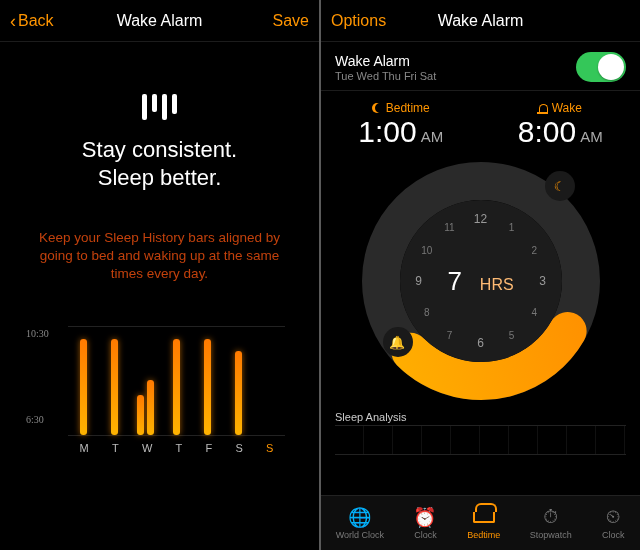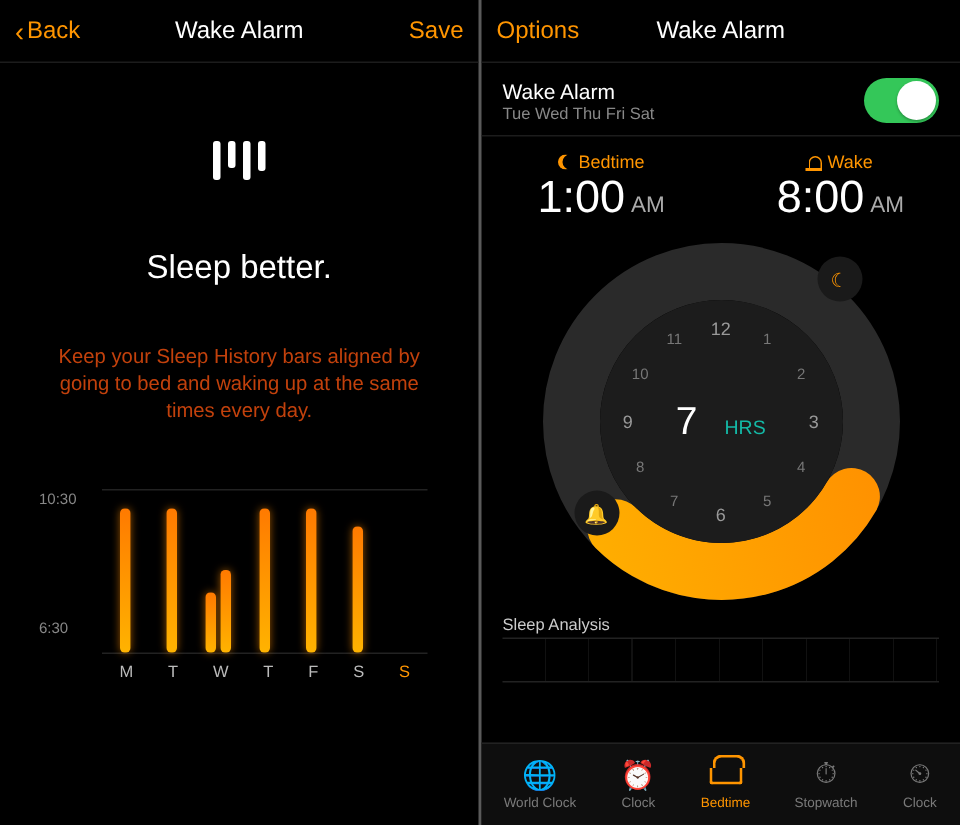--- a/index.html
+++ b/index.html
@@ -40,21 +40,21 @@
   .chev { margin-right: 2px; font-size: 18px; line-height: 1; }
 
   
   .p1-body { padding: 18px 26px 0; text-align: center; }
   .bars-ico { display: flex; gap: 5px; justify-content: center; margin: 34px 0 16px; }
   .bars-ico span { width: 5px; height: 26px; background: #fff; border-radius: 2px; }
   .bars-ico span:nth-child(2){height:18px}.bars-ico span:nth-child(4){height:20px}
   .headline { font-size: 22px; font-weight: 400; line-height: 1.25; margin-bottom: 38px; }
   .desc { font-size: 13.5px; color: #c2410c; line-height: 1.35; margin-bottom: 42px; }
   .chart-wrap { position: relative; height: 150px; padding: 0 8px; }
-  .axis-labels { position: absolute; left: 0; font-size: 10px; color: #888; }
+  .axis-labels { position: absolute; left: 0; font-size: 10px; color: #888; font-family: Liberation Serif, serif; }
   .axis-top { top: 2px; } .axis-bot { top: 88px; }
   .chart-cols { display: flex; justify-content: space-around; align-items: flex-end;
     margin-left: 34px; height: 110px; border-top:1px solid #222; border-bottom:1px solid #222;}
   .chart-col { display:flex; justify-content:center; align-items:flex-end; width:24px; height:110px;}
   .chart-bar {
     width: 7px; border-radius: 3px;
     background: linear-gradient(to top, #ffb300, #ff7a00);
     box-shadow: 0 0 6px rgba(255,140,0,0.6);
   }
   .chart-bar.short{height:55px}
@@ -80,21 +80,21 @@
   .bell-i{width:9px;height:9px;border:1.5px solid #ff9500;border-radius:50% 50% 0 0;border-bottom:none;position:relative;}
   .bell-i::after{content:"";position:absolute;width:11px;height:1.5px;background:#ff9500;left:-2.5px;bottom:-1px;}
 
   .dial-wrap { position:relative; width:240px; height:240px; margin: 6px auto 0; }
   .dial-track { position:absolute; inset:0; }
   .dial-face { position:absolute; width:162px; height:162px; left:39px; top:39px; background:#1c1c1c; border-radius:50%;}
   .ticks { position:absolute; inset:0; }
   .tick { position:absolute; left:50%; top:50%; font-size:10px; color:#777; transform-origin:0 0;}
   .tick.big{font-size:12px;color:#999}
   .center-txt{position:absolute;width:100%;top:50%;left:0;transform:translateY(-50%);text-align:center;font-size:26px;font-weight:200}
-  .center-txt small{font-size:13px;color:#14b8a6;margin-left:18px}
+  .center-txt small{font-size:16px;color:#fdba74;margin-left:18px}
   .arc{position:absolute;inset:0;pointer-events:none}
   .handle{position:absolute;width:30px;height:30px;background:#1a1a1a;border-radius:50%;display:flex;align-items:center;justify-content:center;color:#ff9500;font-size:13px}
   .handle.bed{left:22px;bottom:44px}
   .handle.wake{right:26px;top:10px}
   .sa-label{font-size:11px;color:#ccc;padding:10px 14px 0}
   .sa-time{font-size:10px;color:#777;padding:0 14px}
   .sa-graph{height:30px;margin:2px 14px 0;border-top:1px solid #222;border-bottom:1px solid #222;background:repeating-linear-gradient(to right,#000,#000 28px,#111 28px,#111 29px)}
   .tabbar{position:absolute;bottom:0;left:0;right:0;height:55px;background:#0e0e0e;border-top:1px solid #222;display:flex;justify-content:space-around;align-items:center}
   .tab{display:flex;flex-direction:column;align-items:center;gap:2px;font-size:9px;color:#7a7a7a}
   .tab.active{color:#ff9500}
@@ -118,21 +118,21 @@
     </div>
   </div>
   <div class="p1-body">
     <div class="bars-ico">
       <span></span>
         <span></span>
         <span></span>
         <span></span>
     </div>
     <div class="headline">
-      <br>
+      <span>Stay consistent.</span><br>
       <span>Sleep better.</span>
     </div>
     <div class="desc">Keep your Sleep History bars aligned by going to bed and waking up at the same times every day.</div>
     <div class="chart-wrap">
       <div class="axis-labels axis-top">10:30</div>
       <div class="axis-labels axis-bot">6:30</div>
       <div class="chart-cols">
         <div class="chart-col">
             <div class="chart-bar full"></div>
           </div>

